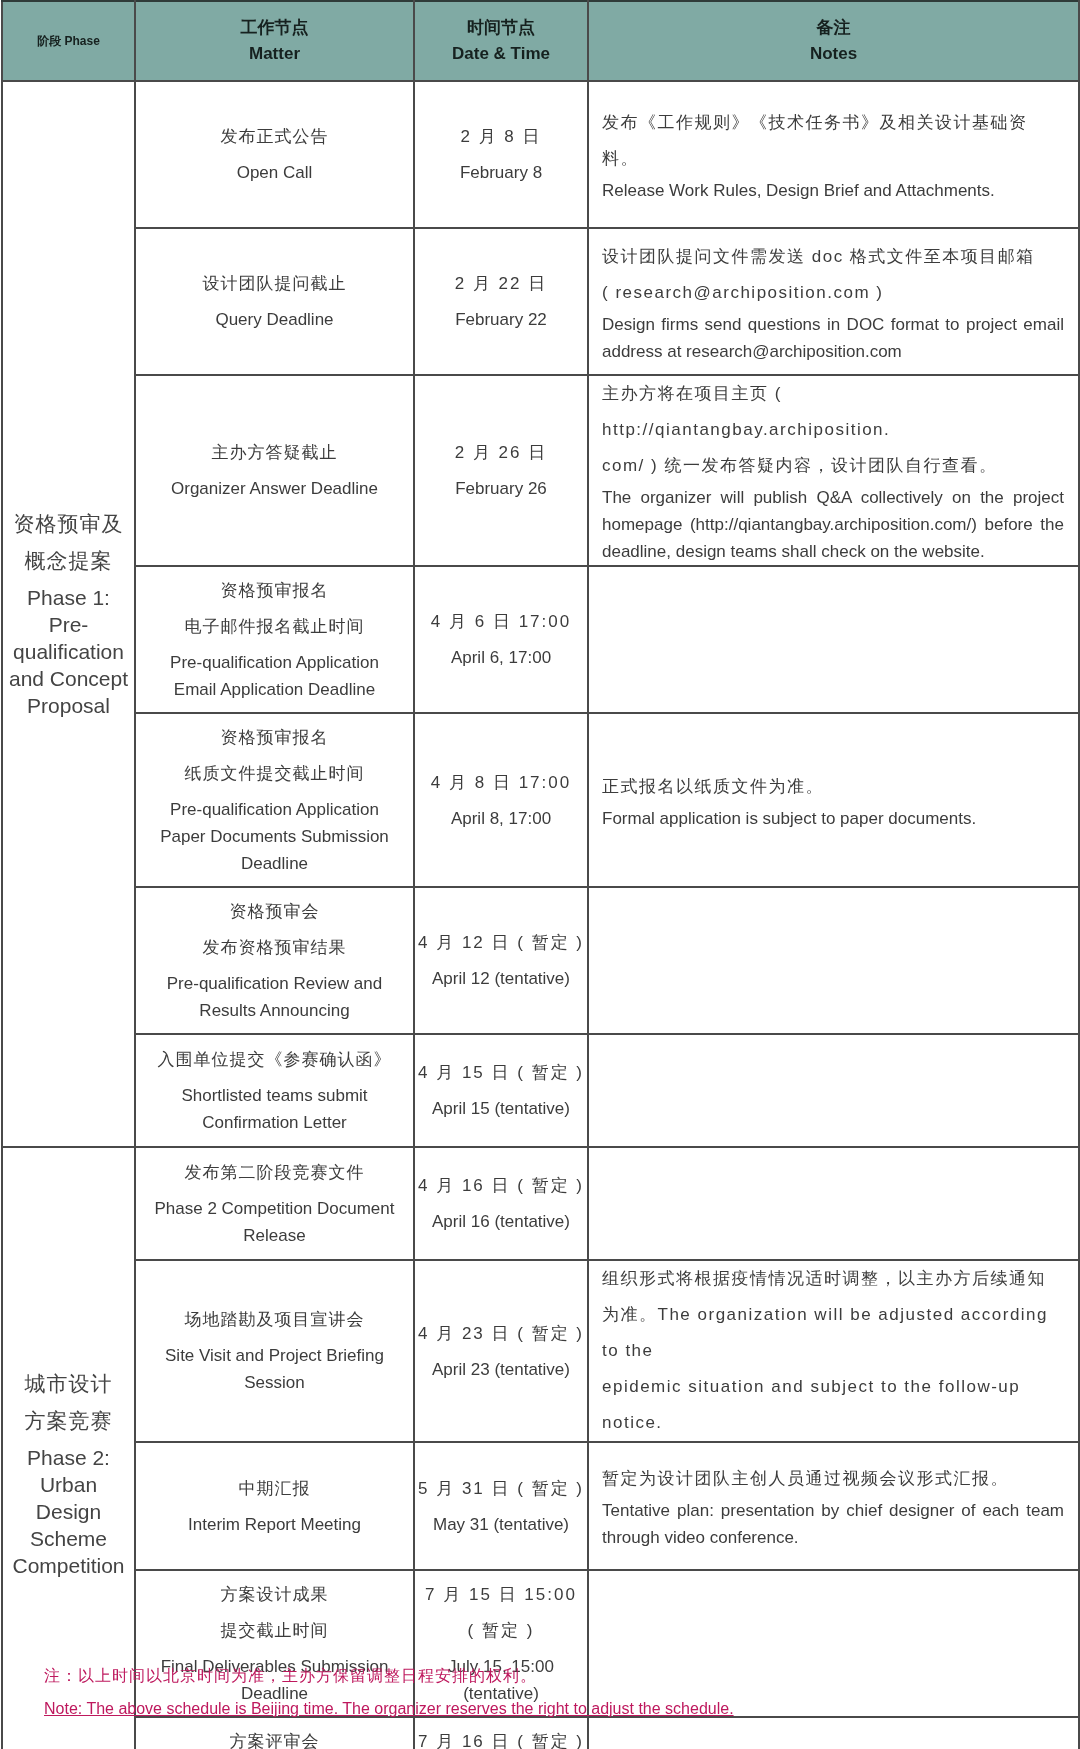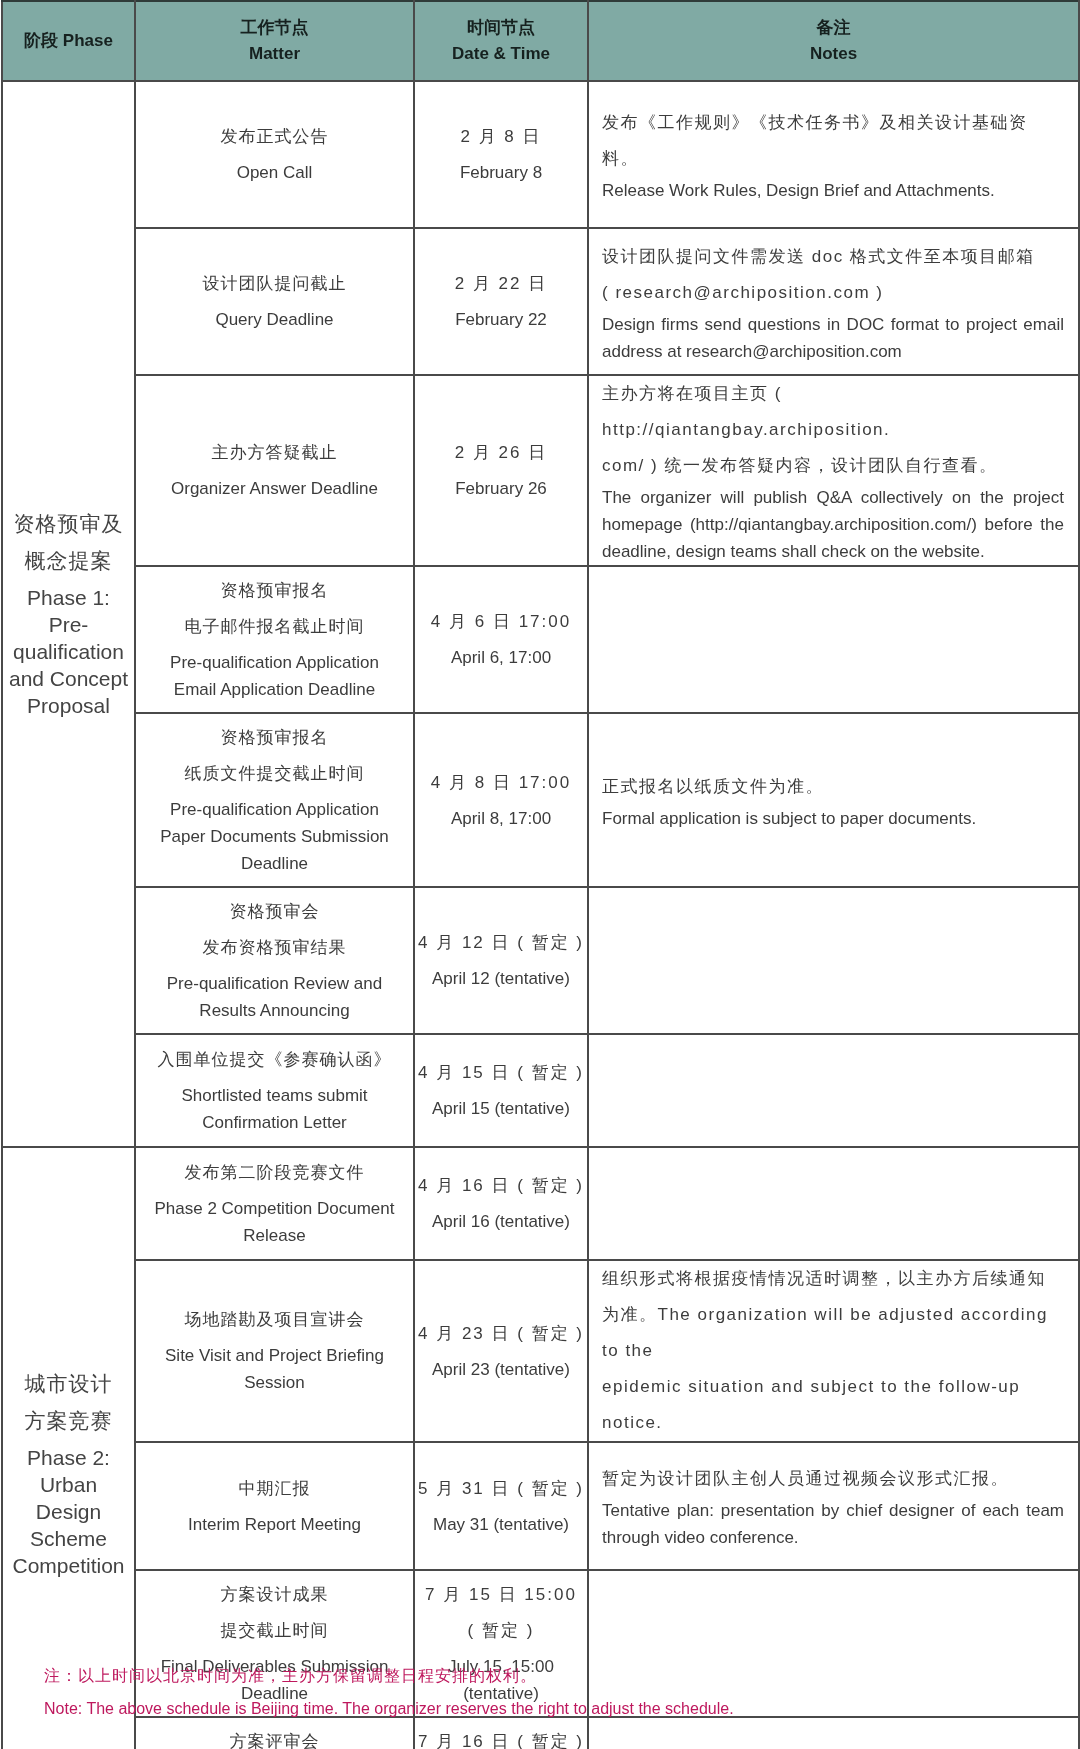--- a/index.html
+++ b/index.html
@@ -1,33 +1,33 @@
 <!DOCTYPE html>
 <html><head>
 <meta charset="utf-8">
 <style>
   html, body { margin: 0; padding: 0; background: #ffffff; }
   body { width: 1080px; height: 1749px; position: relative; overflow: hidden;
          font-family: "Liberation Sans", "DejaVu Sans", sans-serif; color: #3a3a3a; }
   .sched { position: absolute; left: 1px; top: 0; width: 1077px; border-collapse: collapse; table-layout: fixed; }
   .sched td, .sched th { border: 2px solid #4a4a4a; padding: 0; text-align: center; vertical-align: middle; }
   .sched th { background: #80aaa4; color: #16211f; font-weight: bold; font-size: 17px; line-height: 26px; height: 78px; border-top: 2px solid #2f3b39; }
-  .sched th.ph { font-size: 17px; }
+  .sched th.ph { font-size: 12px; }
   .sched td { font-size: 17px; line-height: 27px; color: #3c3c3c; font-weight: normal; }
   .sched td .ln { display: block; }
   .sched td .zh { letter-spacing: 1px; margin-bottom: 9px; }
   .sched td.phase { font-size: 21px; line-height: 27px; color: #444; }
   .sched td.phase .zh { margin-bottom: 10px; }
   .sched td.notes { text-align: left; padding: 0 14px 0 13px; }
   .sched td.notes .zh { letter-spacing: 1.5px; line-height: 36px; margin-bottom: 0; }
   .sched td.notes .en { line-height: 27px; text-align: justify; }
   .sched td.date .zh { letter-spacing: 2px; }
   .foot { position: absolute; left: 44px; font-size: 16px; color: #be185d; }
   .foot.zh { top: 1666px; letter-spacing: 1px; }
-  .foot.en { top: 1700px; }
+  .foot.en { top: 1700px; text-decoration: underline; }
 </style>
 </head>
 <body>
 
 <table class="sched">
   <colgroup>
     <col style="width:133px">
     <col style="width:279px">
     <col style="width:174px">
     <col style="width:491px">

